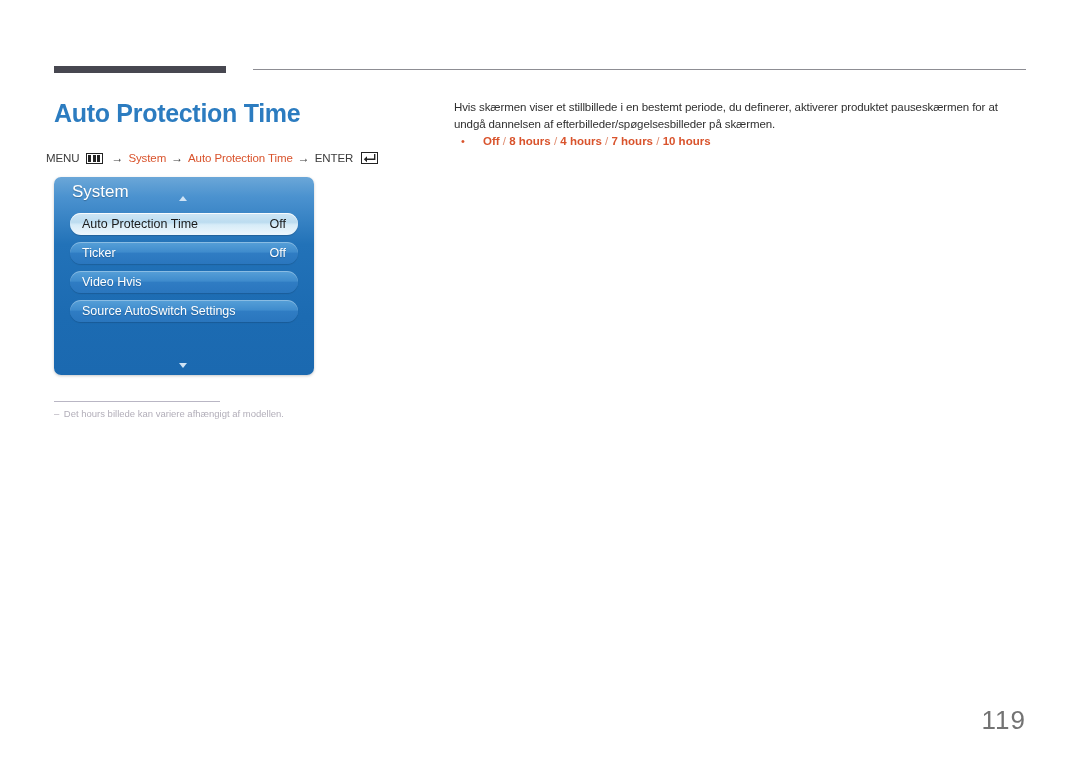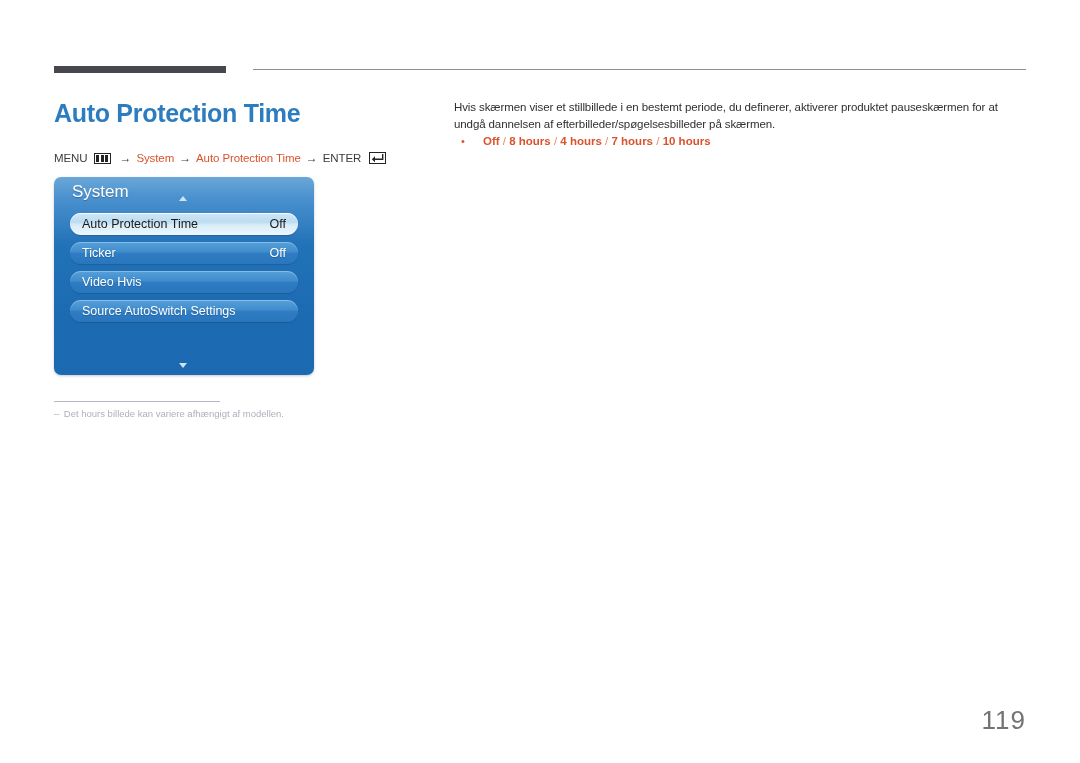--- a/index.html
+++ b/index.html
@@ -41,21 +41,21 @@
     top: 99px;
     font-size: 25px;
     font-weight: bold;
     color: #2c7cc0;
     letter-spacing: -0.3px;
     white-space: nowrap;
   }
 
   .breadcrumb {
     position: absolute;
-    left: 54px;
+    left: 46px;
     top: 152px;
     font-size: 11.5px;
     color: #3b3b3b;
     white-space: nowrap;
     display: flex;
     align-items: center;
     gap: 4px;
     letter-spacing: -0.1px;
   }
   .breadcrumb .bc-path { color: #d9532c; }

